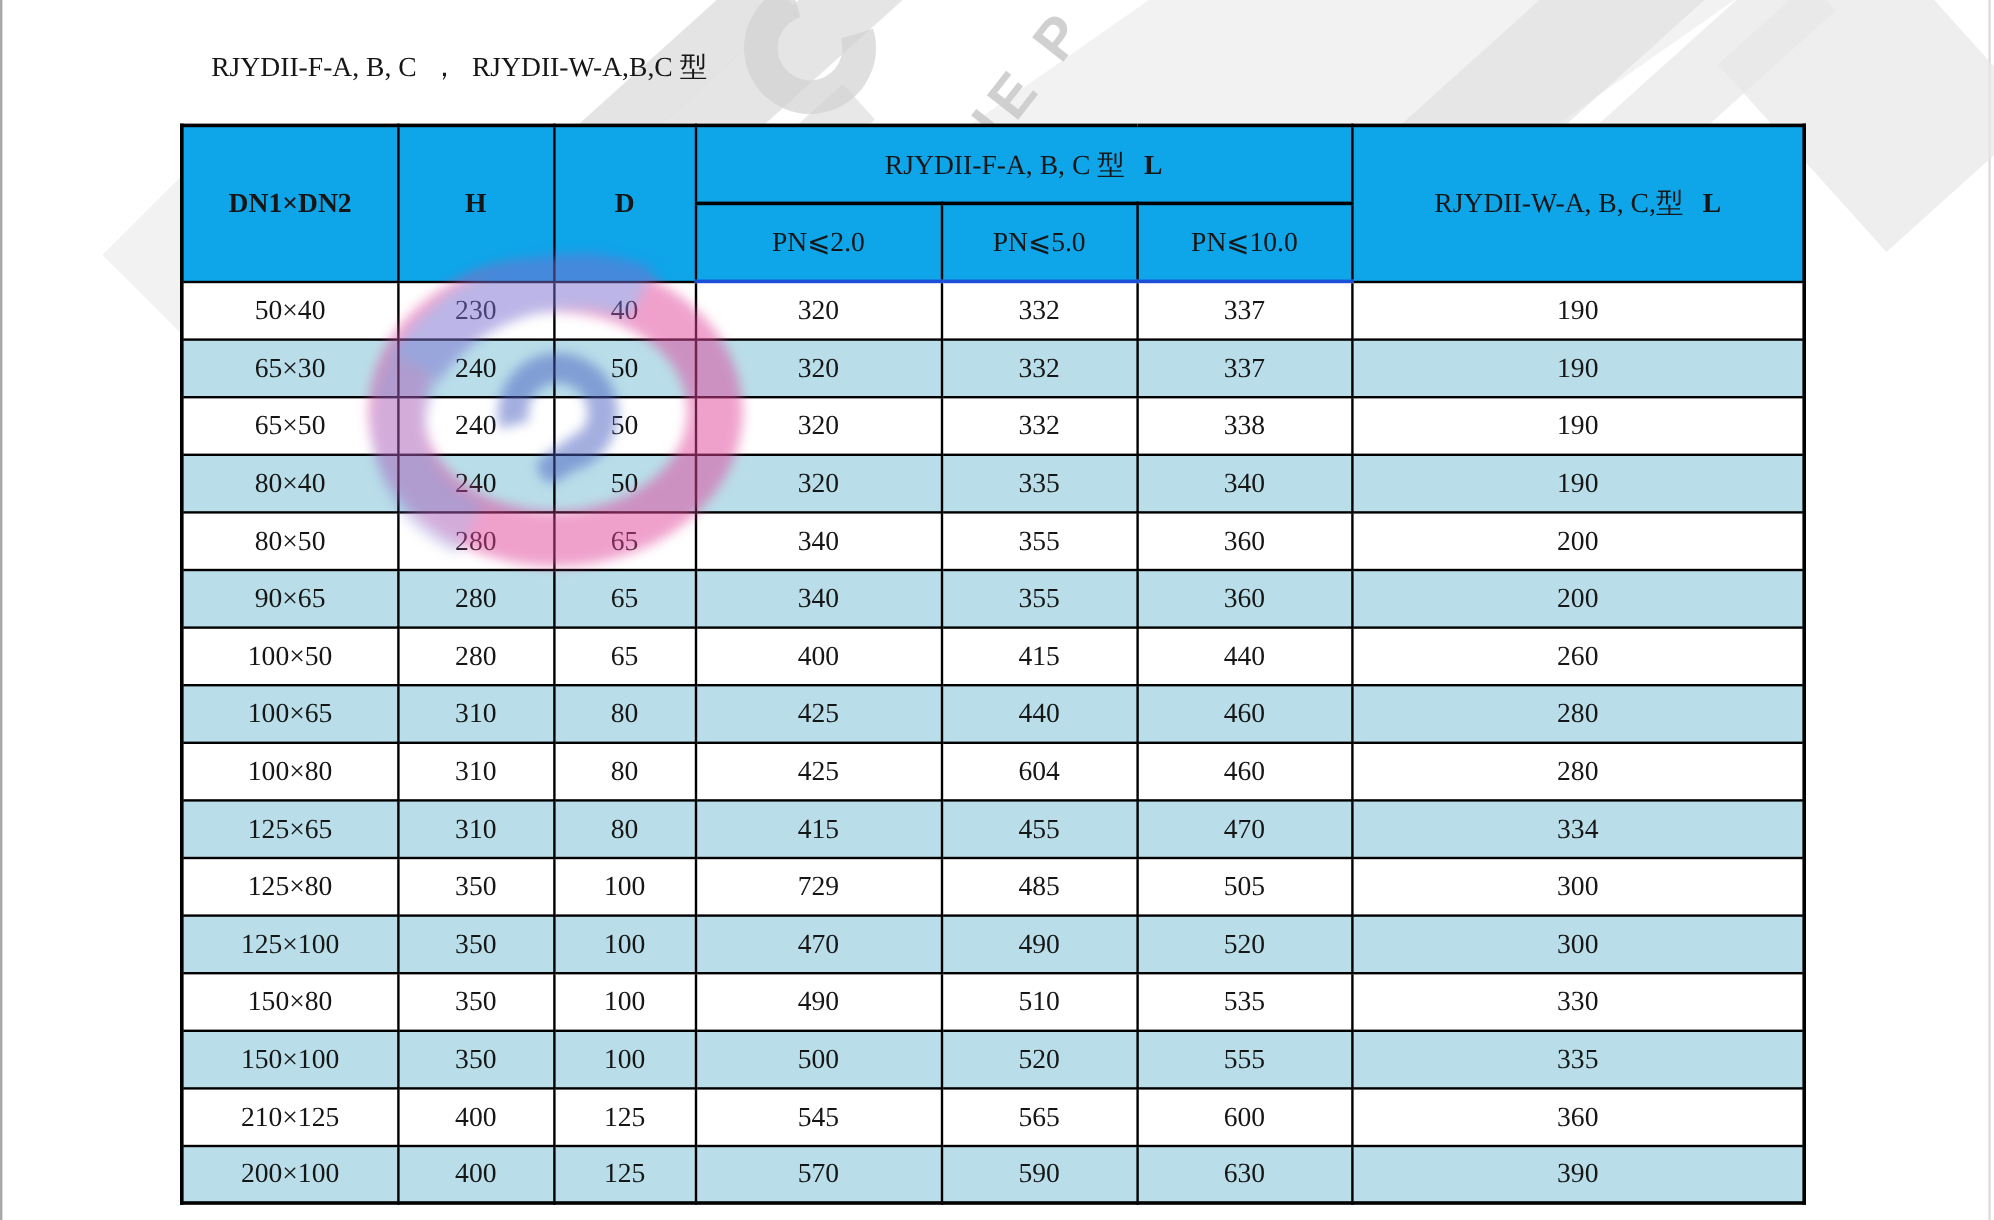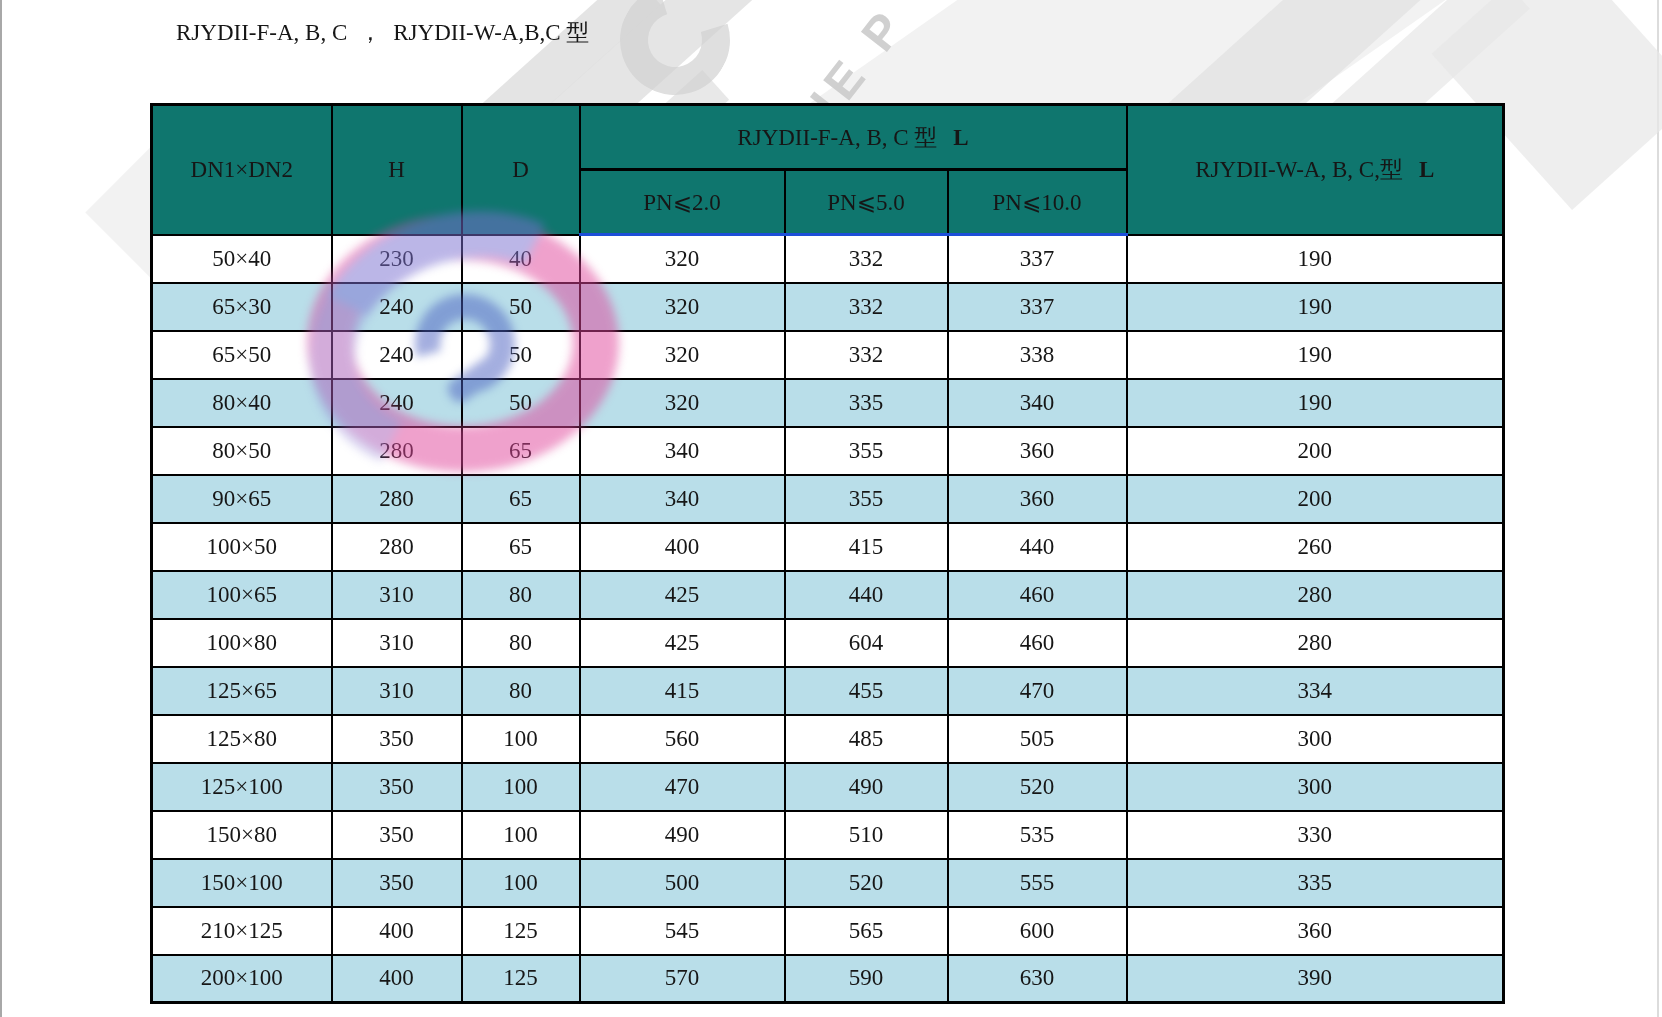--- a/index.html
+++ b/index.html
@@ -17,28 +17,28 @@
   .g-band3 { left:585px; top:115px; width:150px; height:40px; background:#d8d8d8; transform:rotate(-42deg); opacity:.6; }
   .g-arc   { left:620px; top:-15px; width:110px; height:110px; border:28px solid #d2d2d2; border-top-color:transparent; border-radius:50%; transform:rotate(28deg); opacity:.7; }
   .g-sweep { left:640px; top:-90px; width:980px; height:280px; background:#f0f0f0; transform:rotate(-35deg); opacity:.85; }
   .g-tr1   { left:1130px; top:-40px; width:430px; height:92px; background:#dedede; transform:rotate(-42deg); opacity:.6; }
   .g-tr2   { left:1300px; top:35px;  width:240px; height:62px; background:#e2e2e2; transform:rotate(-42deg); opacity:.6; }
   .g-tr3   { left:1480px; top:-30px; width:170px; height:210px; background:#e7e7e7; transform:rotate(-42deg); opacity:.7; }
   .g-corner{ left:105px; top:165px; width:95px; height:95px; background:#f2f2f2; transform:rotate(45deg); }
   .g-text  { left:778px; top:120px; font-family:"Liberation Sans","DejaVu Sans",sans-serif; font-weight:bold; font-size:48px; letter-spacing:8px; color:#cccccc; transform:rotate(-52deg); transform-origin:left top; opacity:.9; }
 
   
-  .title { position:absolute; left:176px; top:17px; z-index:1; font-size:23px; font-weight:normal; white-space:pre; }
+  .title { position:absolute; left:176px; top:40px; z-index:1; font-size:23px; font-weight:normal; white-space:pre; }
 
   
   .tbl-wrap { position:absolute; left:150px; top:103px; z-index:1; }
   table { border-collapse:collapse; table-layout:fixed; width:1352px; background:#ffffff; border:3px solid #000; }
   th, td { border:2px solid #000; text-align:center; vertical-align:middle; font-size:23px; font-weight:normal; padding:0; }
-  thead th { background:#0f766e; height:65px; }
-  th.hbold { font-weight:normal; }
+  thead th { background:#0ea5e9; height:65px; }
+  th.hbold { font-weight:bold; }
   th.group { border-bottom:3px solid #000; }
   thead tr.subrow th { border-bottom:3px solid #1d4ed8; }
   .l-bold { font-weight:bold; margin-left:16px; }
   tbody td { height:48px; background:#ffffff; }
   tbody tr:nth-child(even) td { background:#b9dee9; }
 
   
   .wm-logo { position:absolute; left:295px; top:198px; width:350px; height:300px; z-index:2; filter:blur(5px); opacity:.5; pointer-events:none; }
   .wm-logo div { position:absolute; }
   .ring      { left:12px; top:16px; width:312px; height:258px; border:46px solid #e0459a; border-radius:50%; }
@@ -190,21 +190,21 @@
     <td>415</td>
     <td>455</td>
     <td>470</td>
     <td>334</td>
   </tr>
 
   <tr>
     <td>125×80</td>
     <td>350</td>
     <td>100</td>
-    <td>560</td>
+    <td>729</td>
     <td>485</td>
     <td>505</td>
     <td>300</td>
   </tr>
 
   <tr>
     <td>125×100</td>
     <td>350</td>
     <td>100</td>
     <td>470</td>

